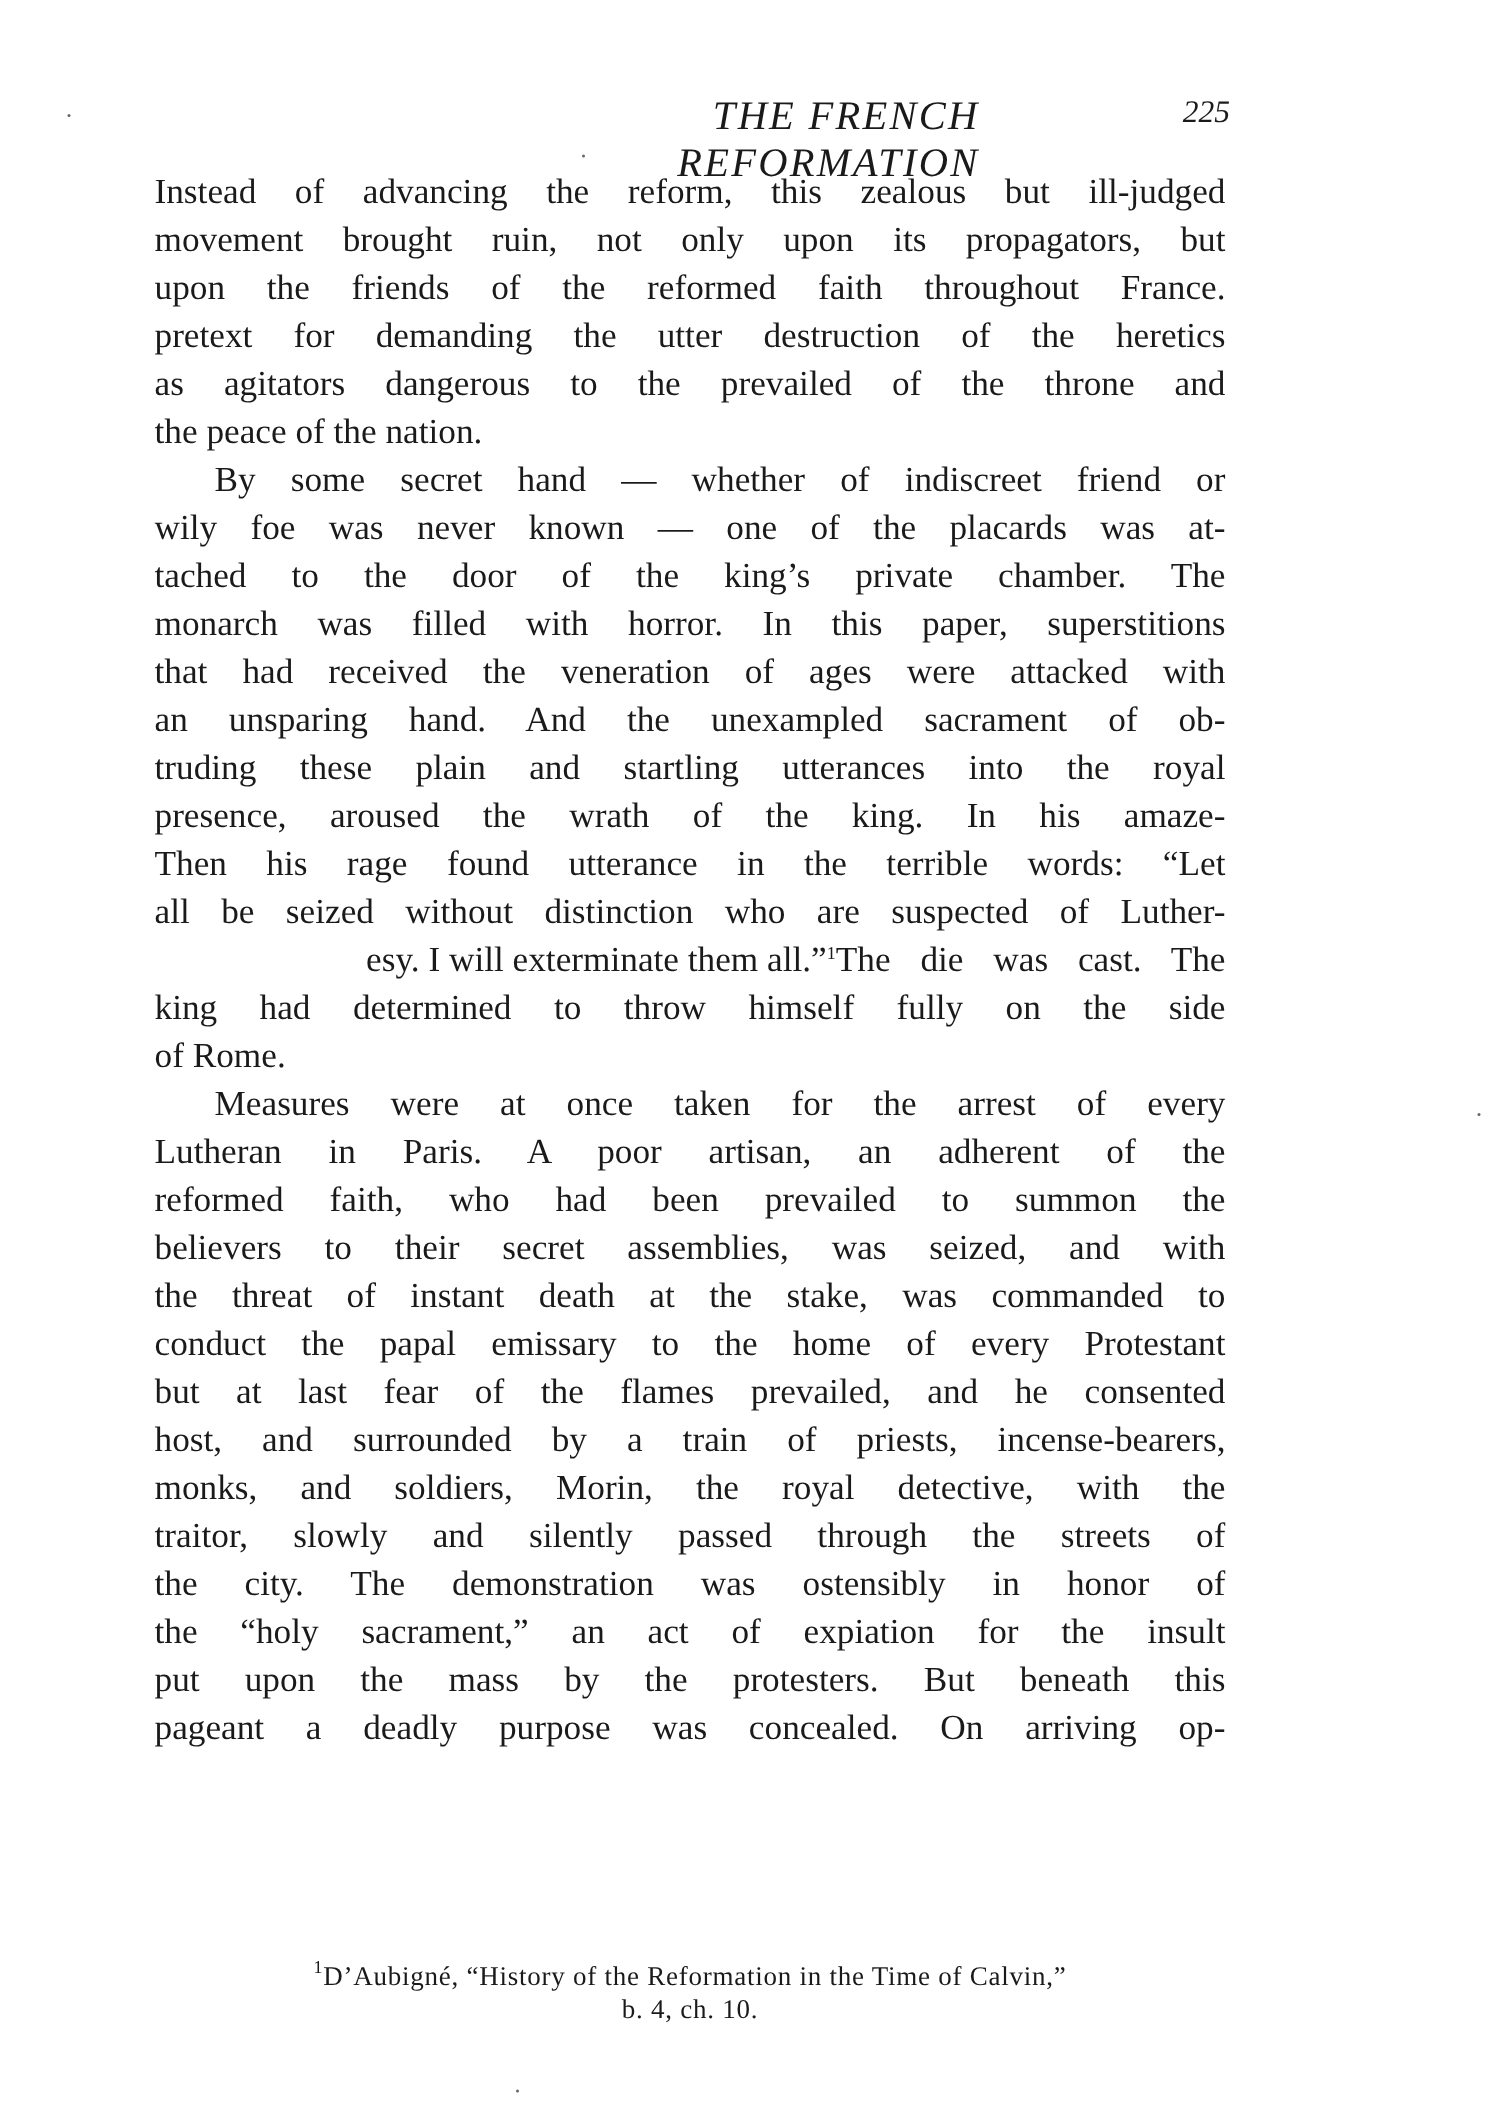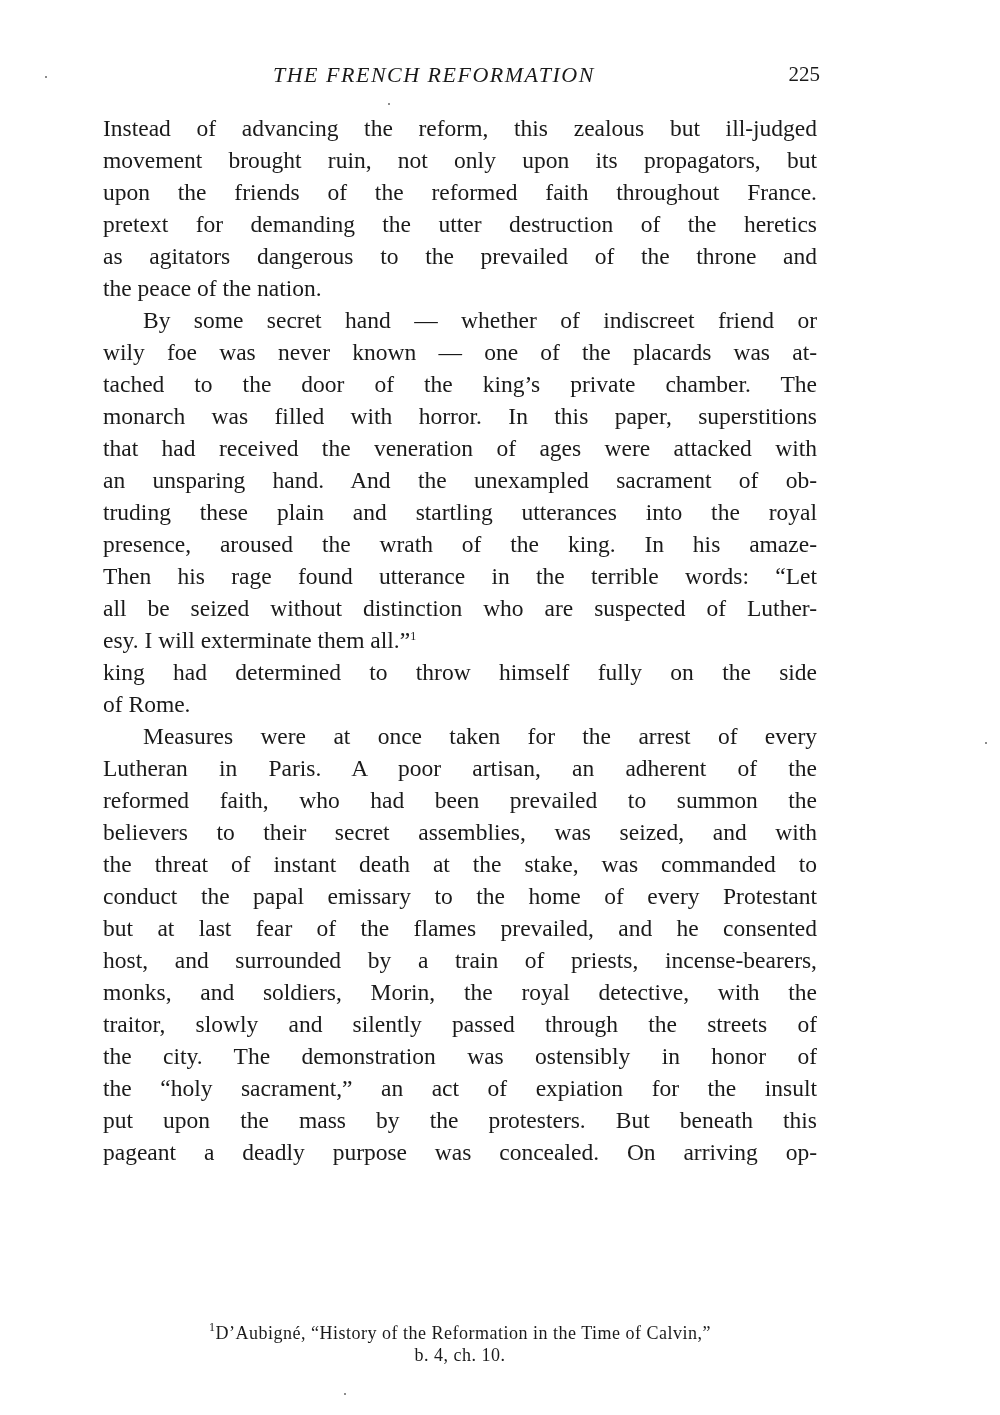--- a/index.html
+++ b/index.html
@@ -5,38 +5,38 @@
     html, body { margin: 0; padding: 0; background: #ffffff; }
     body {
       width: 1000px; height: 1415px; position: relative; overflow: hidden;
       font-family: "Liberation Serif", "DejaVu Serif", serif; color: #1a1a1a;
     }
     .page { position: absolute; left: 0; top: 0; width: 1000px; height: 1415px; }
     .running-head {
       position: absolute; top: 62px; left: 103px; width: 717px; height: 30px;
     }
     .running-title {
-      position: absolute; left: 170px; top: 0; width: 380px; text-align: left;
-      font-style: italic; font-size: 22px; letter-spacing: 1.5px;
+      position: absolute; left: 170px; top: 0; width: 380px; text-align: right;
+      font-style: italic; font-size: 27px; letter-spacing: 1.5px;
     }
     .page-number {
-      position: absolute; right: 0; top: 0; font-size: 21px;
+      position: absolute; right: 0; top: 0; font-size: 21px; font-style: italic;
     }
     .body-text {
       position: absolute; left: 103px; top: 112px; width: 714px;
     }
     .line {
       height: 32px; line-height: 32px; font-size: 23.5px; white-space: nowrap;
       text-align: justify; text-align-last: justify; overflow: hidden;
     }
     .line.last { text-align-last: left; }
     .line.indent { padding-left: 40px; }
     .footnote {
       position: absolute; left: 103px; top: 1306px; width: 714px;
-      text-align: center; font-size: 18px; line-height: 22px; letter-spacing: 0.5px; margin-top: 16px;
+      text-align: center; font-size: 18px; line-height: 22px; letter-spacing: 0.5px;
     }
     sup { font-size: 12px; vertical-align: 8px; line-height: 0; }
     .speck { position: absolute; background: #666; border-radius: 50%; }
   </style>
 </head>
 <body>
 
 <div class="page">
 
   <div class="running-head">
@@ -56,21 +56,21 @@
     <div class="line indent">By some secret hand — whether of indiscreet friend or</div>
     <div class="line">wily foe was never known — one of the placards was at-</div>
     <div class="line">tached to the door of the king’s private chamber. The</div>
     <div class="line">monarch was filled with horror. In this paper, superstitions</div>
     <div class="line">that had received the veneration of ages were attacked with</div>
     <div class="line">an unsparing hand. And the unexampled sacrament of ob-</div>
     <div class="line">truding these plain and startling utterances into the royal</div>
     <div class="line">presence, aroused the wrath of the king. In his amaze-</div>
     <div class="line">Then his rage found utterance in the terrible words: “Let</div>
     <div class="line">all be seized without distinction who are suspected of Luther-</div>
-    <div class="line" style="display:flex;justify-content:space-between;text-align:left;text-align-last:left;flex-direction:column;">
+    <div class="line" style="display:flex;justify-content:flex-end;text-align:left;text-align-last:left;">
       <span><span>esy. I will exterminate them all.”</span><sup>1</sup></span>
       <span style="word-spacing:14px;">The die was cast. The</span>
     </div>
     <div class="line">king had determined to throw himself fully on the side</div>
     <div class="line last">of Rome.</div>
 
     <div class="line indent">Measures were at once taken for the arrest of every</div>
     <div class="line">Lutheran in Paris. A poor artisan, an adherent of the</div>
     <div class="line">reformed faith, who had been prevailed to summon the</div>
     <div class="line">believers to their secret assemblies, was seized, and with</div>

